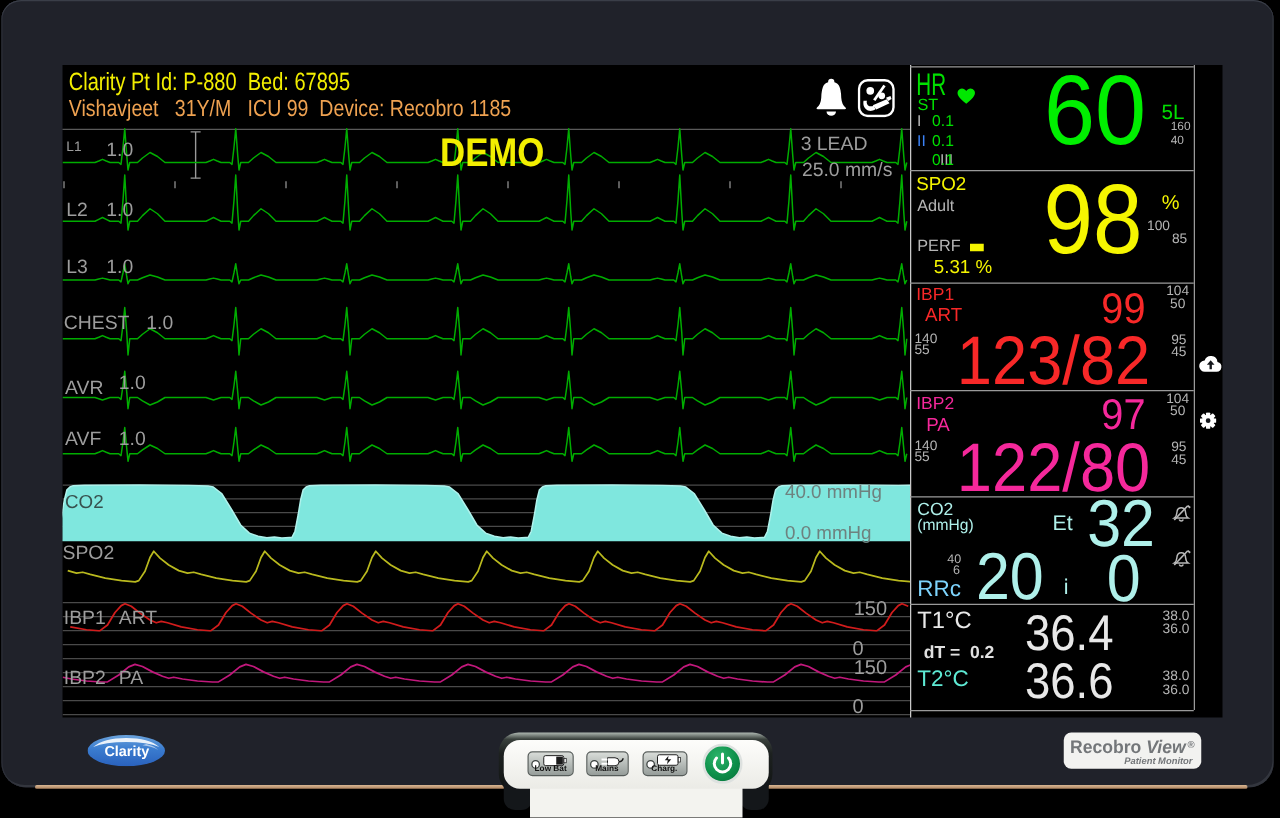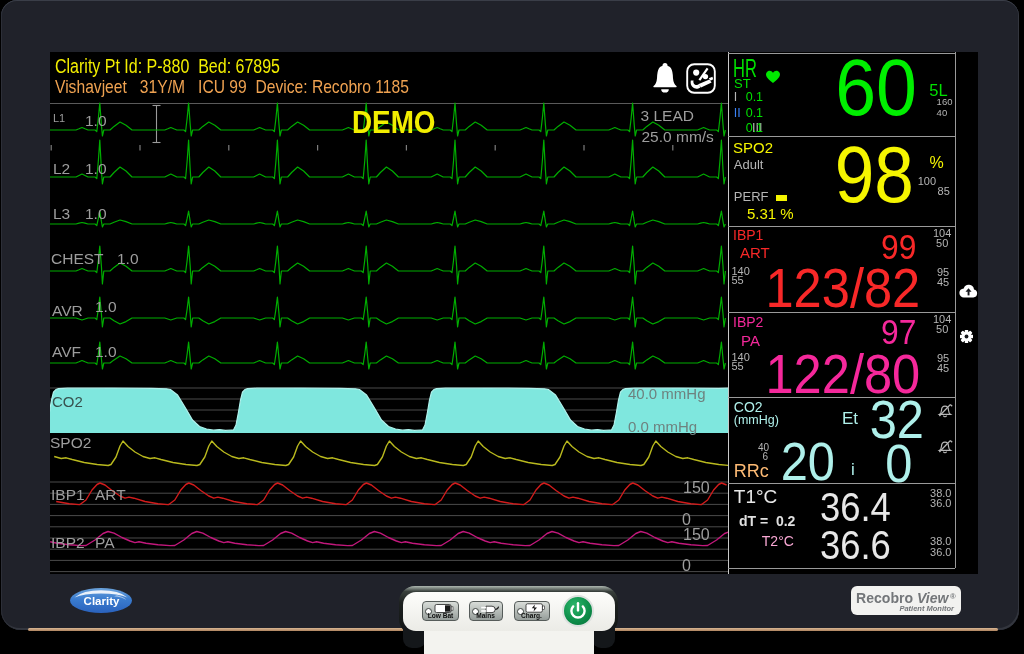--- a/index.html
+++ b/index.html
@@ -129,42 +129,42 @@
 <div style="position:absolute;font-size:11px;color:#b5b5b5;line-height:1;white-space:pre;left:731.5px;top:361.4px;">55</div>
 <div style="position:absolute;font-size:55px;color:#f5289b;line-height:1;white-space:pre;right:104px;text-align:right;top:347.2px;transform:scaleX(0.92);transform-origin:100% 0;">122/80</div>
 <div style="position:absolute;font-size:11px;color:#b5b5b5;line-height:1;white-space:pre;right:74.79999999999995px;text-align:right;top:353.2px;">95</div>
 <div style="position:absolute;font-size:11px;color:#b5b5b5;line-height:1;white-space:pre;right:74.79999999999995px;text-align:right;top:362.9px;">45</div>
 <div style="position:absolute;font-size:14px;color:#aff0ea;line-height:1;white-space:pre;left:733.8px;top:400.4px;">CO2</div>
 <div style="position:absolute;font-size:12.5px;color:#aff0ea;line-height:1;white-space:pre;left:733.8px;top:414.0px;">(mmHg)</div>
 <div style="position:absolute;font-size:17px;color:#aff0ea;line-height:1;white-space:pre;left:842px;top:410.3px;">Et</div>
 <div style="position:absolute;font-size:53px;color:#aff0ea;line-height:1;white-space:pre;right:99.89999999999998px;text-align:right;top:393.0px;transform:scaleX(0.92);transform-origin:100% 0;">32</div>
 <div style="position:absolute;font-size:10px;color:#b5b5b5;line-height:1;white-space:pre;right:255px;text-align:right;top:442.5px;">40</div>
 <div style="position:absolute;font-size:10px;color:#b5b5b5;line-height:1;white-space:pre;right:256px;text-align:right;top:452.0px;">6</div>
-<div style="position:absolute;font-size:18px;color:#fdba74;line-height:1;white-space:pre;left:733.8px;top:462.4px;">RRc</div>
+<div style="position:absolute;font-size:18px;color:#7dd3fc;line-height:1;white-space:pre;left:733.8px;top:462.4px;">RRc</div>
 <div style="position:absolute;font-size:53px;color:#aff0ea;line-height:1;white-space:pre;right:189px;text-align:right;top:435.4px;transform:scaleX(0.92);transform-origin:100% 0;">20</div>
 <div style="position:absolute;font-size:17px;color:#aff0ea;line-height:1;white-space:pre;left:851px;top:461.1px;">i</div>
 <div style="position:absolute;font-size:53px;color:#aff0ea;line-height:1;white-space:pre;right:111.60000000000002px;text-align:right;top:436.8px;transform:scaleX(0.92);transform-origin:100% 0;">0</div>
 <svg class="abs" style="left:936.5px;top:403px;" width="16" height="15" viewBox="0 0 16 15">
     <path d="M2.6,11.3 Q4.2,10.3 4.5,7.2 Q4.7,3.2 8,3.2 Q11.3,3.2 11.5,7.2 Q11.8,10.3 13.4,11.3 Z" fill="none" stroke="#b9b9b9" stroke-width="1.2"></path>
     <path d="M6.4,12.6 a1.7,1.7 0 0 0 3.2,0" fill="none" stroke="#b9b9b9" stroke-width="1.2"></path>
     <line x1="2.4" y1="13" x2="13.2" y2="1.6" stroke="#b9b9b9" stroke-width="1.3"></line>
     <line x1="13.2" y1="1.6" x2="15.2" y2="3.2" stroke="#b9b9b9" stroke-width="1.3"></line>
   </svg>
 <svg class="abs" style="left:936.5px;top:439px;" width="16" height="15" viewBox="0 0 16 15">
     <path d="M2.6,11.3 Q4.2,10.3 4.5,7.2 Q4.7,3.2 8,3.2 Q11.3,3.2 11.5,7.2 Q11.8,10.3 13.4,11.3 Z" fill="none" stroke="#b9b9b9" stroke-width="1.2"></path>
     <path d="M6.4,12.6 a1.7,1.7 0 0 0 3.2,0" fill="none" stroke="#b9b9b9" stroke-width="1.2"></path>
     <line x1="2.4" y1="13" x2="13.2" y2="1.6" stroke="#b9b9b9" stroke-width="1.3"></line>
     <line x1="13.2" y1="1.6" x2="15.2" y2="3.2" stroke="#b9b9b9" stroke-width="1.3"></line>
   </svg>
 <div style="position:absolute;font-size:19px;color:#e8e8e8;line-height:1;white-space:pre;left:733.8px;top:487.2px;text-align:right;">T1°C</div>
 <div style="position:absolute;font-size:40px;color:#e8e8e8;line-height:1;white-space:pre;right:133.5px;text-align:right;top:486.6px;transform:scaleX(0.91);transform-origin:100% 0;">36.4</div>
 <div style="position:absolute;font-size:11px;color:#b5b5b5;line-height:1;white-space:pre;right:72.5px;text-align:right;top:487.9px;">38.0</div>
 <div style="position:absolute;font-size:11px;color:#b5b5b5;line-height:1;white-space:pre;right:72.5px;text-align:right;top:498.4px;">36.0</div>
 <div style="position:absolute;font-size:14px;color:#e0e0e0;line-height:1;white-space:pre;left:739px;top:514.4px;font-weight:bold;">dT =  0.2</div>
-<div style="position:absolute;font-size:14px;color:#f9a8d4;line-height:1;white-space:pre;left:733.8px;top:534.2px;margin-left:28px;">T2°C</div>
+<div style="position:absolute;font-size:18px;color:#5eead4;line-height:1;white-space:pre;left:733.8px;top:534.2px;">T2°C</div>
 <div style="position:absolute;font-size:40px;color:#e8e8e8;line-height:1;white-space:pre;right:133.5px;text-align:right;top:525.1px;transform:scaleX(0.91);transform-origin:100% 0;">36.6</div>
 <div style="position:absolute;font-size:11px;color:#b5b5b5;line-height:1;white-space:pre;right:72.5px;text-align:right;top:536.2px;">38.0</div>
 <div style="position:absolute;font-size:11px;color:#b5b5b5;line-height:1;white-space:pre;right:72.5px;text-align:right;top:546.7px;">36.0</div>
 <svg class="abs" style="left:651px;top:61px;" width="28" height="32" viewBox="0 0 28 32">
     <circle cx="14" cy="4.4" r="2.5" fill="#fff"></circle>
     <path d="M2.6,25.0 Q5.6,22.6 6.0,17.2 Q6.2,10 8.0,7.2 Q9.8,4.4 14,4.4 Q18.2,4.4 20,7.2 Q21.8,10 22,17.2 Q22.4,22.6 25.4,25.0 Q26.4,26.3 24.8,26.3 L3.2,26.3 Q1.6,26.3 2.6,25.0 Z" fill="#fff"></path>
     <path d="M10.2,28.2 a3.8,3.4 0 0 0 7.6,0 Z" fill="#fff"></path>
   </svg>
 <svg class="abs" style="left:686px;top:62.5px;" width="30" height="31" viewBox="0 0 30 31">
     <rect x="1.2" y="1.2" width="27.6" height="28.6" rx="7" fill="none" stroke="#fff" stroke-width="1.9"></rect>

